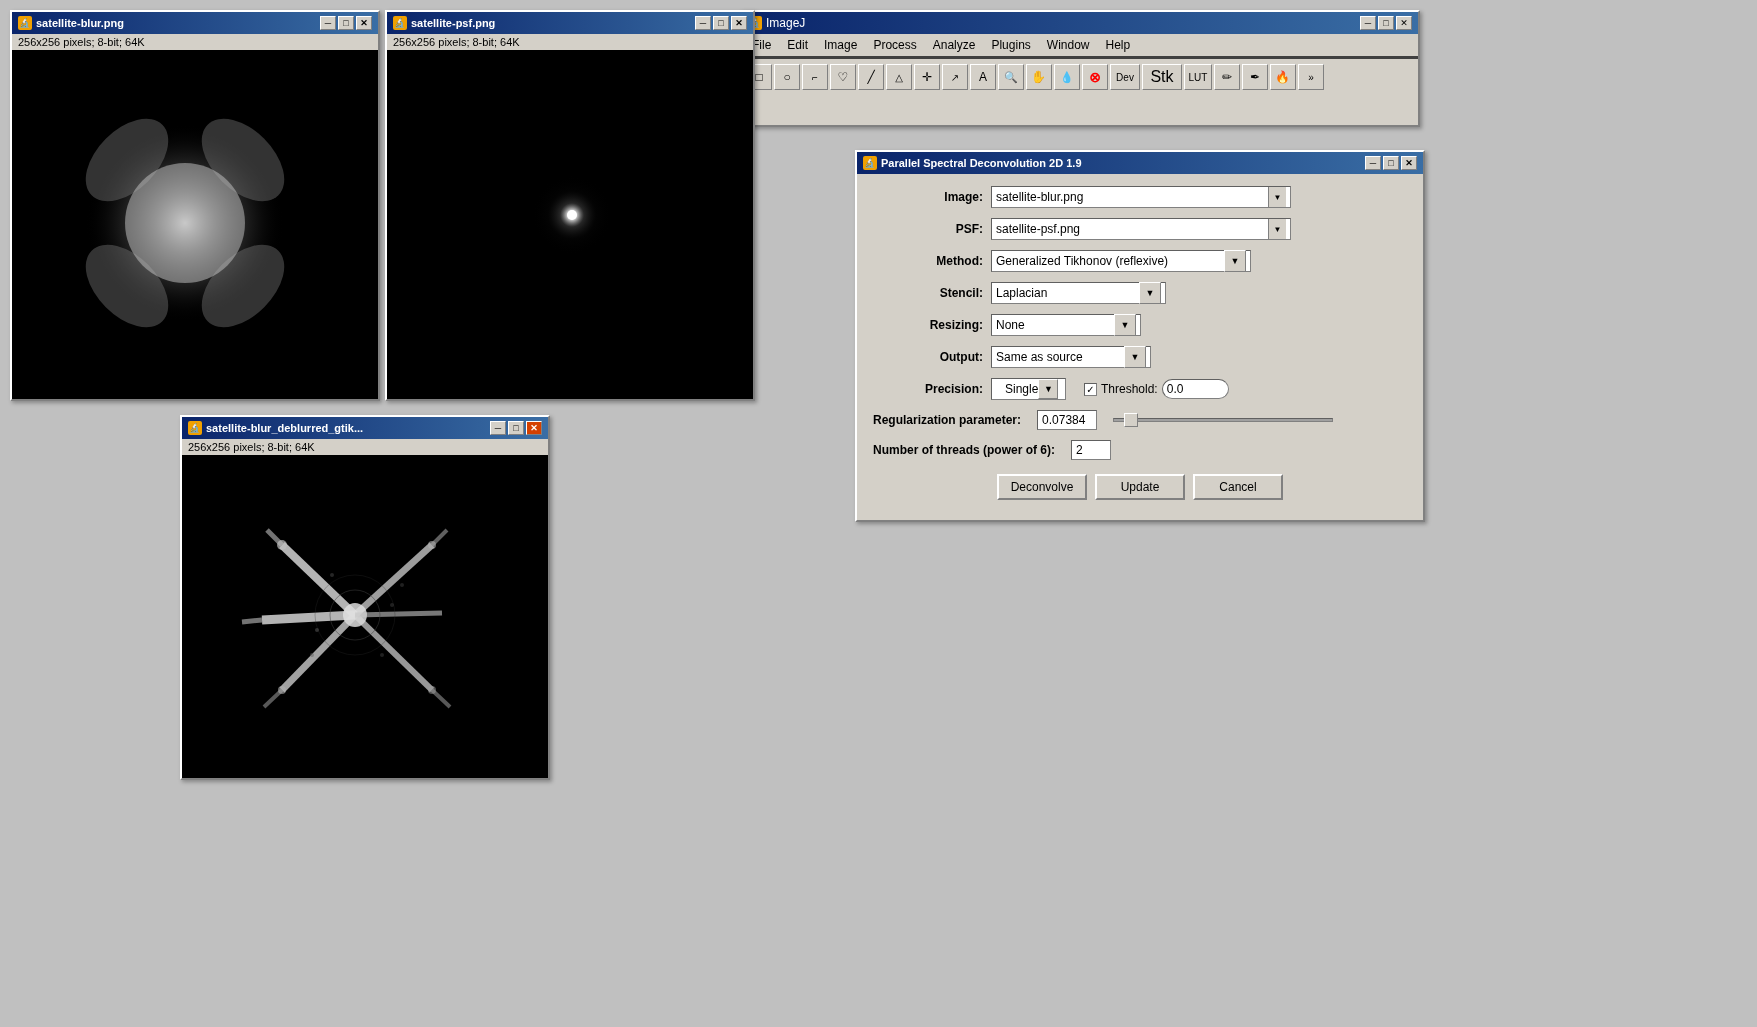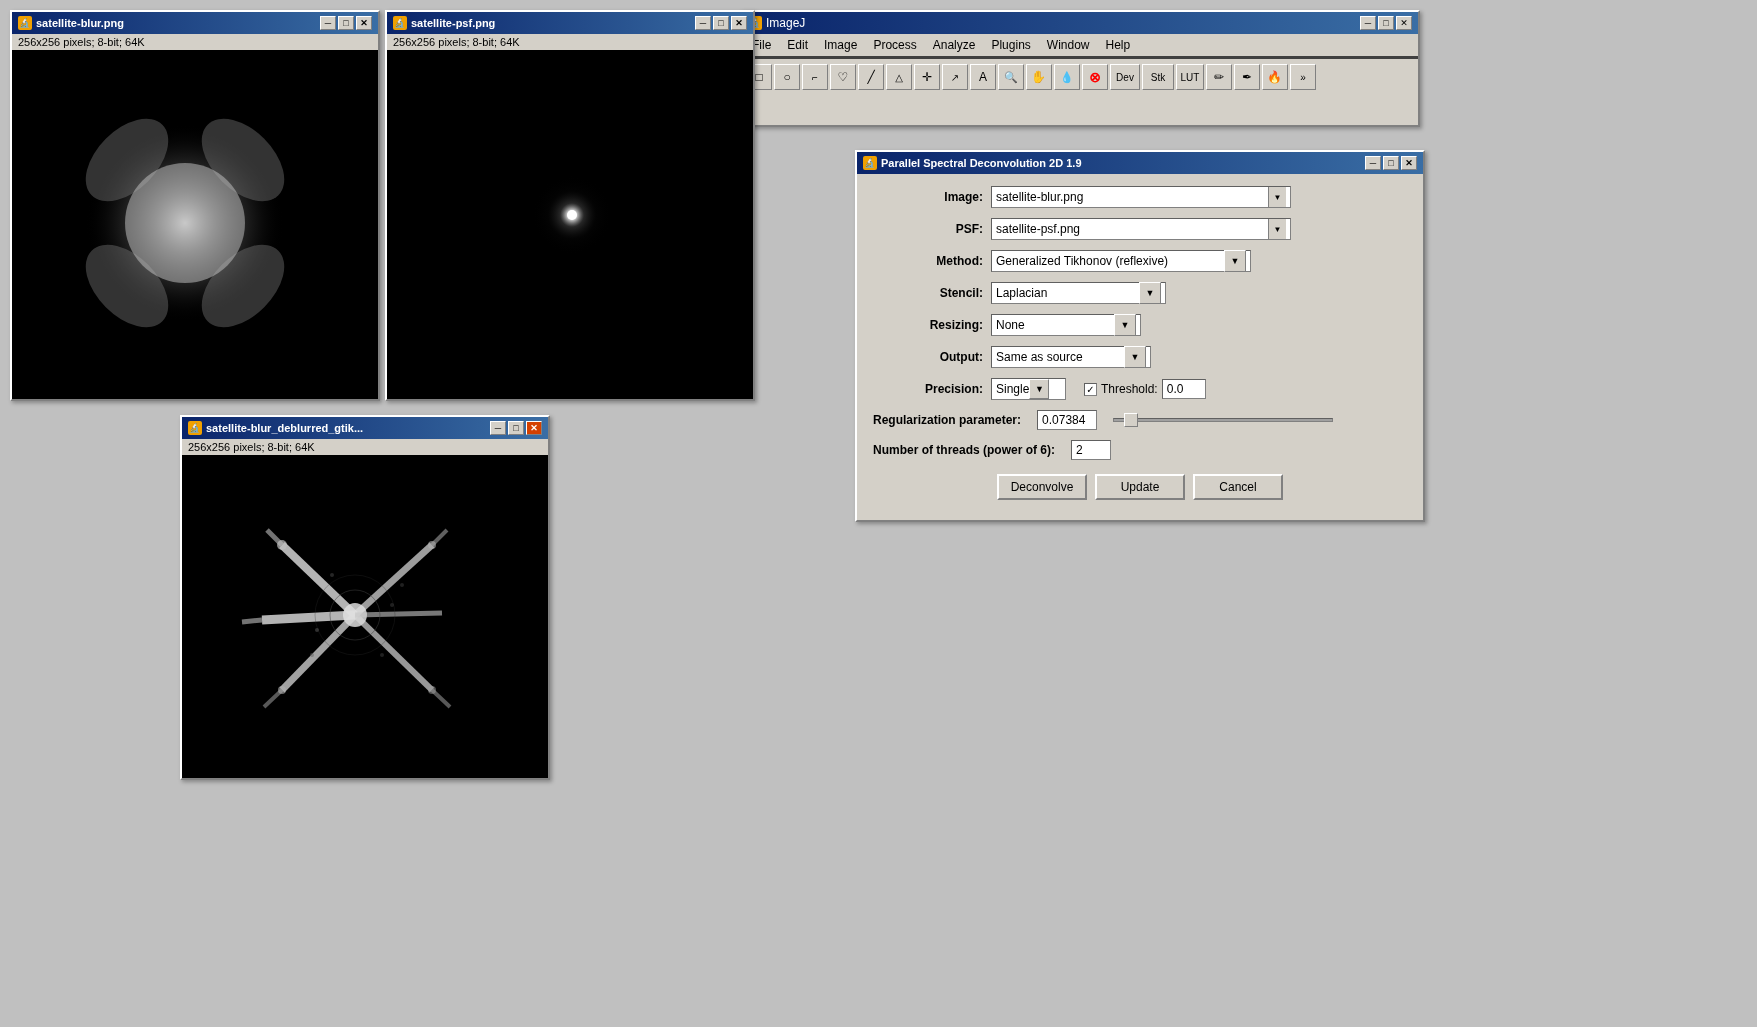--- a/index.html
+++ b/index.html
@@ -382,20 +382,21 @@
 
     .select-small-combo {
       display: flex;
       align-items: center;
       height: 22px;
       background: white;
       border: 1px solid #808080;
       border-top-color: #606060;
       border-left-color: #606060;
       width: 75px;
+      padding-left: 9px;
     }
   </style>
 </head>
 <body>
 
 <div class="window" id="imagej-main">
   <div class="imagej-titlebar">
     <div class="window-titlebar-left">
       <div class="titlebar-icon">🔬</div>
       <span>ImageJ</span>
@@ -424,21 +425,21 @@
     <div class="tool-btn">╱</div>
     <div class="tool-btn" style="font-size:10px;">△</div>
     <div class="tool-btn">✛</div>
     <div class="tool-btn" style="font-size:10px;">↗</div>
     <div class="tool-btn">A</div>
     <div class="tool-btn" style="font-size:11px;">🔍</div>
     <div class="tool-btn">✋</div>
     <div class="tool-btn" style="font-size:11px;">💧</div>
     <div class="tool-btn" style="color:red; font-weight:bold; font-size:14px;">⊗</div>
     <div class="tool-btn" style="font-size:10px; width:30px;">Dev</div>
-    <div class="tool-btn" style="font-size:10px; width:32px;">Stk</div>
+    <div class="tool-btn" style="font-size:16px; width:40px;">Stk</div>
     <div class="tool-btn" style="font-size:10px; width:28px;">LUT</div>
     <div class="tool-btn">✏</div>
     <div class="tool-btn">✒</div>
     <div class="tool-btn">🔥</div>
     <div class="tool-btn" style="font-size:10px;">»</div>
   </div>
   <div style="height: 30px; background: #d4d0c8;"></div>
 </div>
 
 <div class="window" id="deconv-dialog">
@@ -506,21 +507,21 @@
 
     <div class="dialog-row">
       <span class="dialog-label">Precision:</span>
       <div class="select-small-combo">
         <span style="padding-left:4px; font-size:12px;">Single</span>
         <div class="dropdown-btn" style="width:20px; height:20px;">▼</div>
       </div>
       <div style="display:flex; align-items:center; gap:4px; margin-left:10px;">
         <div class="checkbox checkbox-checked"></div>
         <span>Threshold:</span>
-        <input type="text" class="text-input text-input-narrow" value="0.0" style="width: 44px;">
+        <input type="text" class="text-input text-input-narrow" value="0.0" style="width: 67px; border-radius: 10px;">
       </div>
     </div>
 
     <div class="dialog-row">
       <span style="font-size:12px; font-weight:bold;">Regularization parameter:</span>
       <input type="text" class="text-input" style="width: 60px; margin-left: 8px;" value="0.07384">
       <div class="slider-container" style="margin-left:8px;">
         <div class="slider-track">
           <div class="slider-thumb"></div>
         </div>

